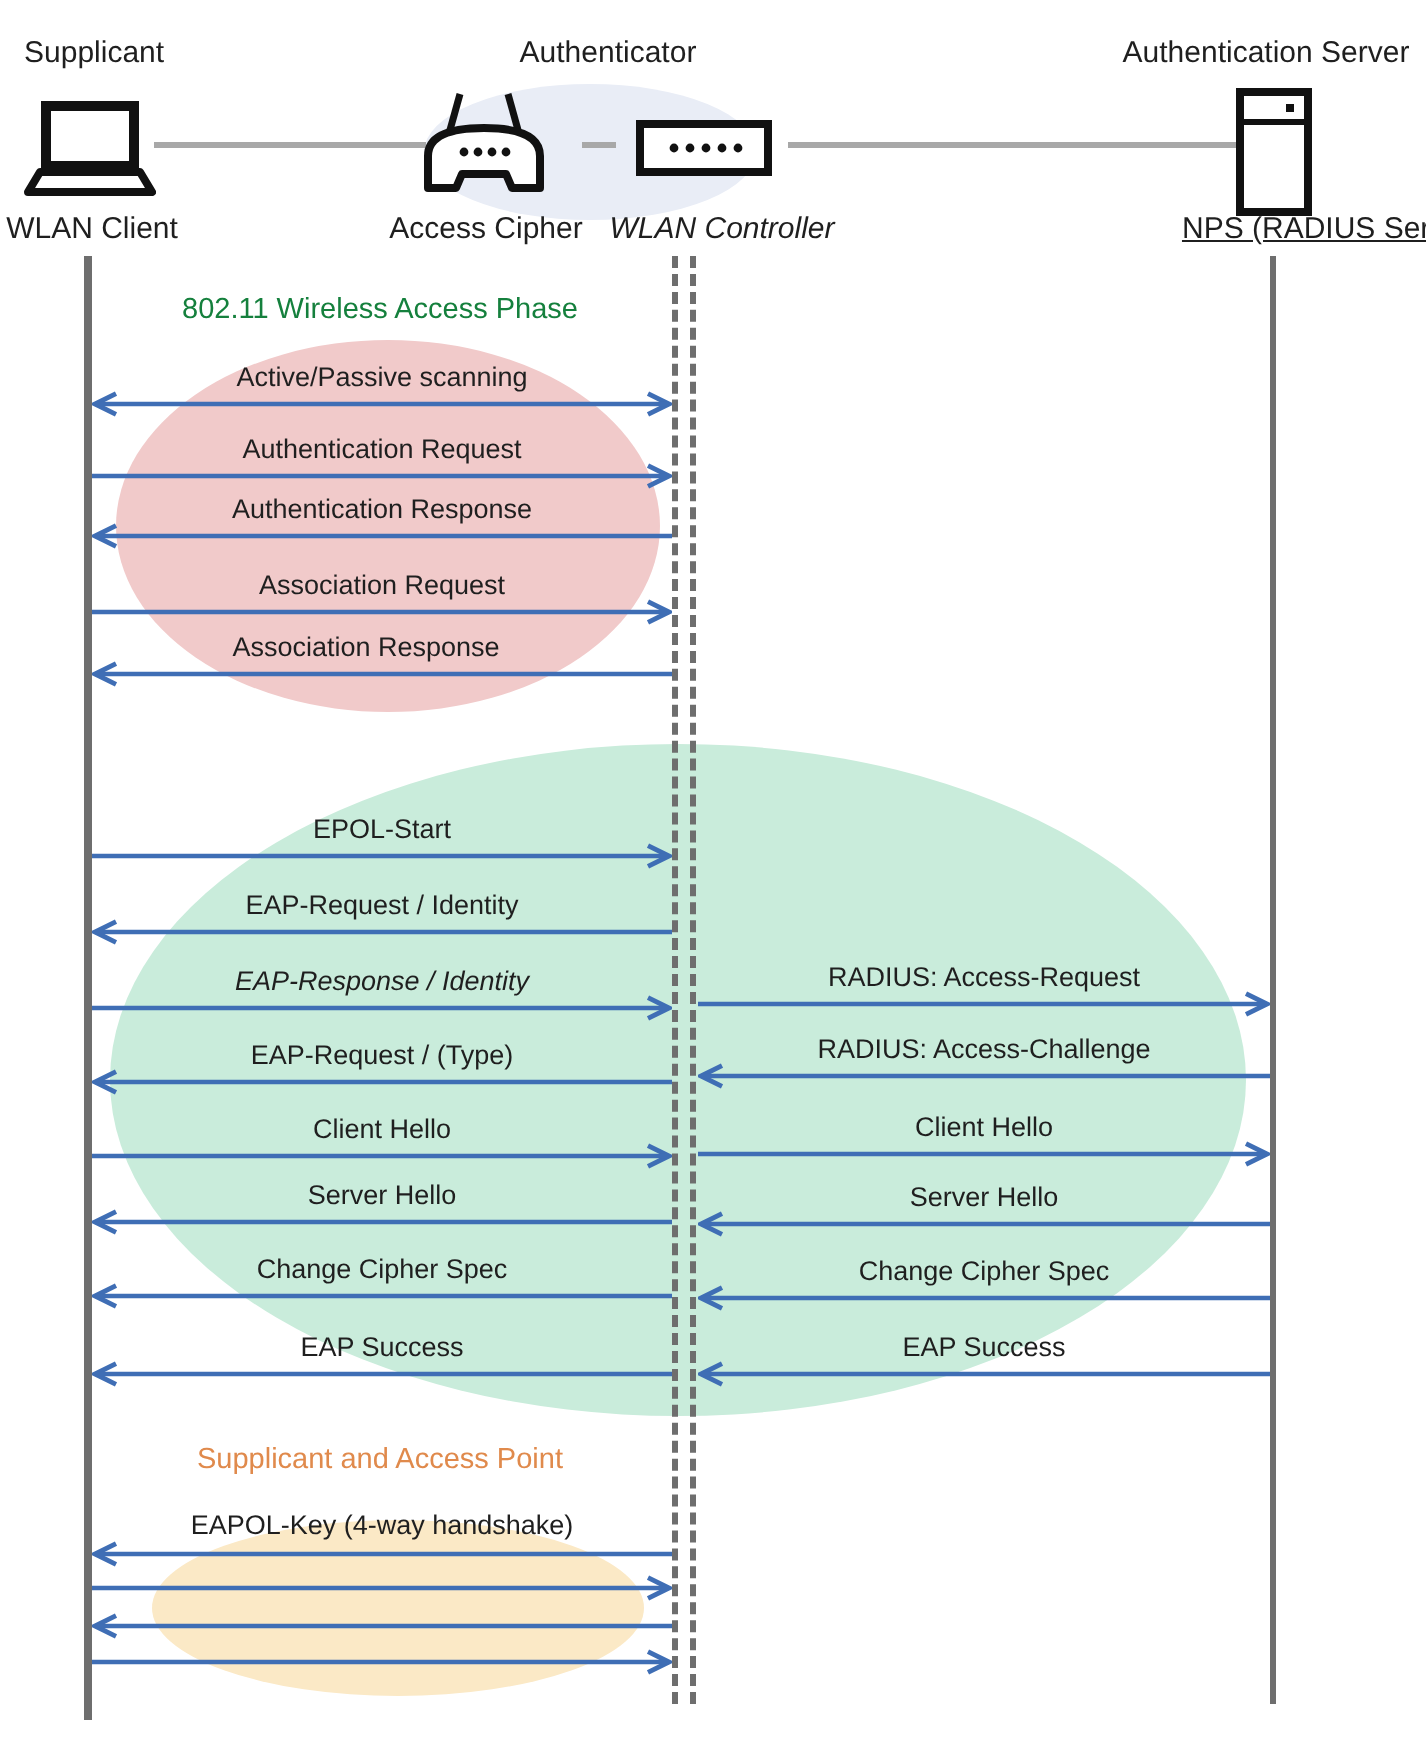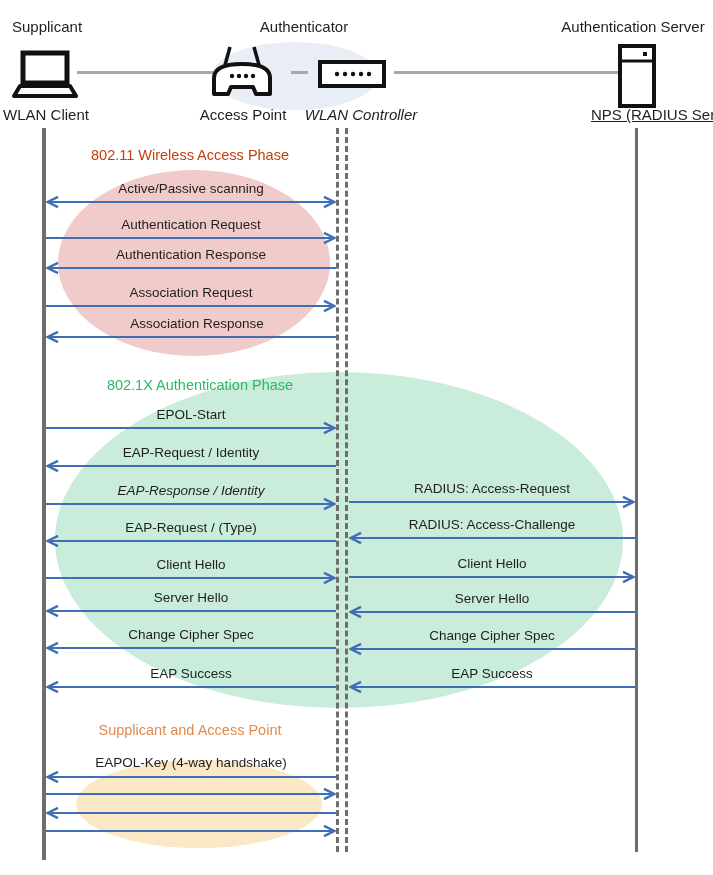--- a/index.html
+++ b/index.html
@@ -73,26 +73,25 @@
   </div>
   <div class="icon" style="left:618px;top:44px;">
     <svg width="38" height="64" viewBox="0 0 38 64">
       <rect x="2" y="2" width="34" height="60" fill="#fff" stroke="#111" stroke-width="4"></rect>
       <line x1="4" y1="17" x2="34" y2="17" stroke="#111" stroke-width="3"></line>
       <rect x="25" y="8" width="4" height="4" fill="#111"></rect>
     </svg>
   </div>
 
   <div class="device-label" style="left:-4px;top:106px;width:100px;">WLAN Client</div>
-  <div class="device-label" style="left:183px;top:106px;width:120px;">Access Point</div>
+  <div class="device-label" style="left:183px;top:106px;width:120px;">Access Cipher</div>
   <div class="device-label" style="left:301px;top:106px;width:120px;font-style:italic;">WLAN Controller</div>
   <div class="device-label" style="left:586px;top:106px;width:160px;text-decoration:underline;">NPS (RADIUS Server)</div>
 
-  <div class="phase-title" style="left: 60px; top: 146px; width: 260px; color: #c2410c;">802.11 Wireless Access Phase</div>
-  <div class="phase-title" style="left: 70px; top: 376px; width: 260px; color: rgb(46, 184, 102);">802.1X Authentication Phase</div>
+  <div class="phase-title" style="left: 60px; top: 146px; width: 260px; color: #15803d;">802.11 Wireless Access Phase</div>
   <div class="phase-title" style="left: 60px; top: 721px; width: 260px; color: rgb(224, 138, 76);">
     <div>Supplicant and Access Point</div>
   </div>
 
   <div id="messages">
       <div class="msg-label" style="left: 46px; width: 290px; top: 181px;">Active/Passive scanning</div>
       <svg width="290" height="14" style="left: 46px; top: 195px;">
         <polyline points="278,1.8 288.5,7 278,12.2" fill="none" stroke="#3f6eb5" stroke-width="2.4"></polyline>
         <polyline points="12,1.8 1.5,7 12,12.2" fill="none" stroke="#3f6eb5" stroke-width="2.4"></polyline>
         <line x1="3" y1="7" x2="287" y2="7" stroke="#3f6eb5" stroke-width="2.2"></line>
@@ -105,21 +104,21 @@
       <div class="msg-label" style="left: 46px; width: 290px; top: 247px;">Authentication Response</div>
       <svg width="290" height="14" style="left: 46px; top: 261px;">
         <polyline points="12,1.8 1.5,7 12,12.2" fill="none" stroke="#3f6eb5" stroke-width="2.4"></polyline>
         <line x1="3" y1="7" x2="290" y2="7" stroke="#3f6eb5" stroke-width="2.2"></line>
       </svg>
       <div class="msg-label" style="left: 46px; width: 290px; top: 285px;">Association Request</div>
       <svg width="290" height="14" style="left: 46px; top: 299px;">
         <polyline points="278,1.8 288.5,7 278,12.2" fill="none" stroke="#3f6eb5" stroke-width="2.4"></polyline>
         <line x1="0" y1="7" x2="287" y2="7" stroke="#3f6eb5" stroke-width="2.2"></line>
       </svg>
-      <div class="msg-label" style="left: 52px; width: 290px; top: 316px;">Association Response</div>
+      <div class="msg-label" style="left: 38px; width: 290px; top: 316px;">Association Response</div>
       <svg width="290" height="14" style="left: 46px; top: 330px;">
         <polyline points="12,1.8 1.5,7 12,12.2" fill="none" stroke="#3f6eb5" stroke-width="2.4"></polyline>
         <line x1="3" y1="7" x2="290" y2="7" stroke="#3f6eb5" stroke-width="2.2"></line>
       </svg>
       <div class="msg-label" style="left: 46px; width: 290px; top: 407px;">EPOL-Start</div>
       <svg width="290" height="14" style="left: 46px; top: 421px;">
         <polyline points="278,1.8 288.5,7 278,12.2" fill="none" stroke="#3f6eb5" stroke-width="2.4"></polyline>
         <line x1="0" y1="7" x2="287" y2="7" stroke="#3f6eb5" stroke-width="2.2"></line>
       </svg>
       <div class="msg-label" style="left: 46px; width: 290px; top: 445px;">EAP-Request / Identity</div>

